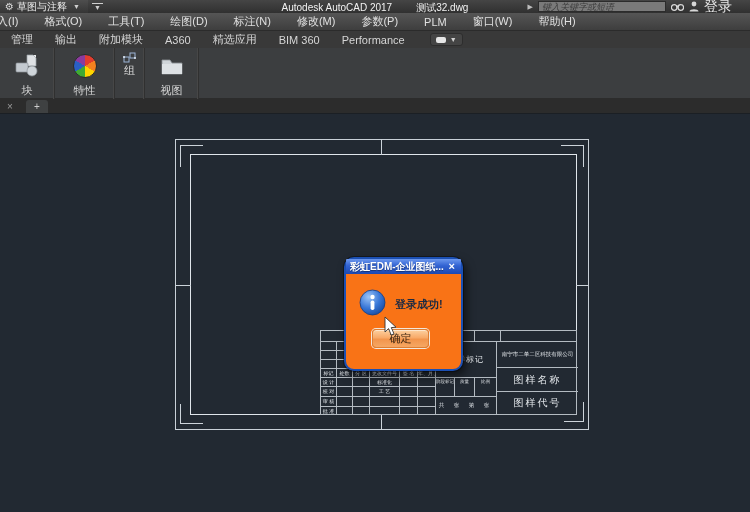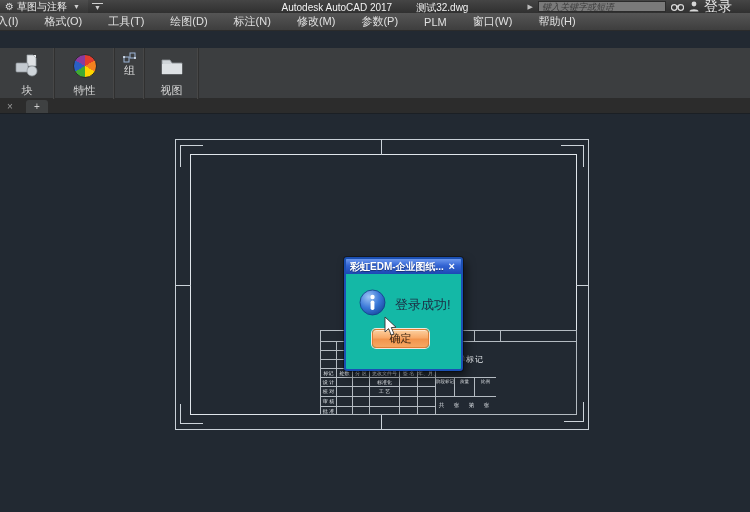--- a/index.html
+++ b/index.html
@@ -93,30 +93,30 @@
   .tb-right { position:absolute; left:175px; top:11px; width:82px; height:73px; border-left:1px solid #b4bbc2; }
   .tb-company { height:26px; border-bottom:1px solid #b4bbc2; display:flex; align-items:center;
     justify-content:center; font-size:5.5px; white-space:nowrap; overflow:hidden; }
   .tb-name { height:24px; border-bottom:1px solid #b4bbc2; display:flex; align-items:center;
     justify-content:center; font-size:10px; letter-spacing:2px; }
   .tb-code { height:21px; display:flex; align-items:center; justify-content:center;
     font-size:10px; letter-spacing:2px; }
 
   
   .dialog { position:absolute; left:344px; top:257px; width:119px; height:114px;
-    border:2px solid #1b4fb3; border-radius:3px; background:#14b8a6;
+    border:2px solid #1b4fb3; border-radius:10px; background:#f97316;
     box-shadow:0 0 0 1px rgba(0,0,0,.35), 3px 5px 10px rgba(0,0,0,.55); z-index:10; }
   .dlg-title { height:15px; background:linear-gradient(180deg,#6b97ee 0%,#3263d2 45%,#1c48b4 100%);
     display:flex; align-items:center; padding:0 4px; border-radius:1px 1px 0 0; }
   .dlg-title-text { color:#fff; font-size:10px; font-weight:bold; flex:1;
     white-space:nowrap; overflow:hidden; text-shadow:0 1px 1px rgba(0,0,0,.4); }
   .dlg-close { color:#fff; font-size:11px; font-weight:bold; line-height:13px; padding:0 2px; }
   .dlg-body { position:relative; height:95px; }
   .msg-row { display:flex; align-items:center; gap:9px; padding:15px 6px 0 13px; }
-  .dlg-msg { color:#1c2a42; font-size:13px; white-space:nowrap; }
+  .dlg-msg { color:#1c2a42; font-size:11px; white-space:nowrap;font-weight:bold; }
   .ok-btn { position:absolute; left:26px; top:55px; width:57px; height:19px;
     background:linear-gradient(180deg,#fcd0a0 0%,#f8aa69 45%,#f2954d 55%,#f6a763 100%);
     border:1px solid #dd7e33; border-radius:4px; color:#3a2410; font-size:11px;
     display:flex; align-items:center; justify-content:center;
     box-shadow:inset 0 1px 0 #fde6cd, 0 0 0 1px #f3e6da; }
 
   .cursor { position:absolute; left:384px; top:316px; z-index:20; }
 </style>
 </head>
 <body>
@@ -159,20 +159,33 @@
     <span class="menu-item">工具(T)</span>
     <span class="menu-item">绘图(D)</span>
     <span class="menu-item">标注(N)</span>
     <span class="menu-item">修改(M)</span>
     <span class="menu-item">参数(P)</span>
     <span class="menu-item">PLM</span>
     <span class="menu-item">窗口(W)</span>
     <span class="menu-item">帮助(H)</span>
   </div>
 
+  <div class="ribbontabs">
+    <span class="rtab">管理</span>
+    <span class="rtab">输出</span>
+    <span class="rtab">附加模块</span>
+    <span class="rtab">A360</span>
+    <span class="rtab">精选应用</span>
+    <span class="rtab">BIM 360</span>
+    <span class="rtab">Performance</span>
+    <span class="ribbon-toggle">
+      <span class="rt-glyph"></span>
+      <span class="rt-caret">▼</span>
+    </span>
+  </div>
 
   <div class="ribbon">
     <div class="panel" style="width:55px">
       <span class="icon">
         <svg width="26" height="26" viewBox="0 0 26 26">
             <rect x="13" y="2" width="9" height="11" fill="#e9ebed"></rect>
             <path d="M13,2 h6 l3,3 v8 h-9 z" fill="#dfe2e5" stroke="#9aa0a6" stroke-width="0.7"></path>
             <rect x="2" y="10" width="12" height="9" rx="1" fill="#c4cad0" stroke="#8d939a" stroke-width="0.7"></rect>
             <circle cx="18" cy="18" r="5" fill="#cfd5da" stroke="#8d939a" stroke-width="0.7"></circle>
           </svg>
@@ -288,20 +301,25 @@
           <i></i>
       </div>
       <div class="tb-mid">
         <div class="tb-big">图样标记</div>
         <div class="tb-stage">
           <i style="width:19px">阶段标记</i>
           <i style="width:20px">质量</i>
           <i style="flex:1">比例</i>
         </div>
         <div class="tb-sheet">共 张 第 张</div>
+      </div>
+      <div class="tb-right">
+        <div class="tb-company">南宁市二单二区科技有限公司</div>
+        <div class="tb-name">图样名称</div>
+        <div class="tb-code">图样代号</div>
       </div>
     </div>
   </div>
 
   <div class="dialog">
     <div class="dlg-title">
       <span class="dlg-title-text">彩虹EDM-企业图纸...</span>
       <span class="dlg-close">×</span>
     </div>
     <div class="dlg-body">

